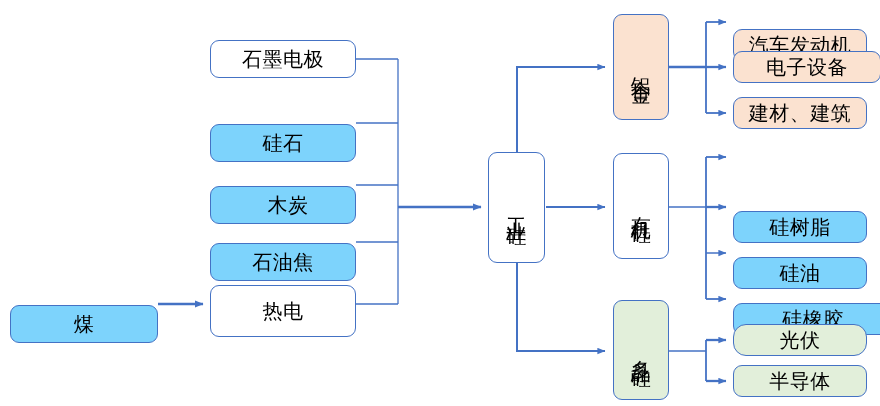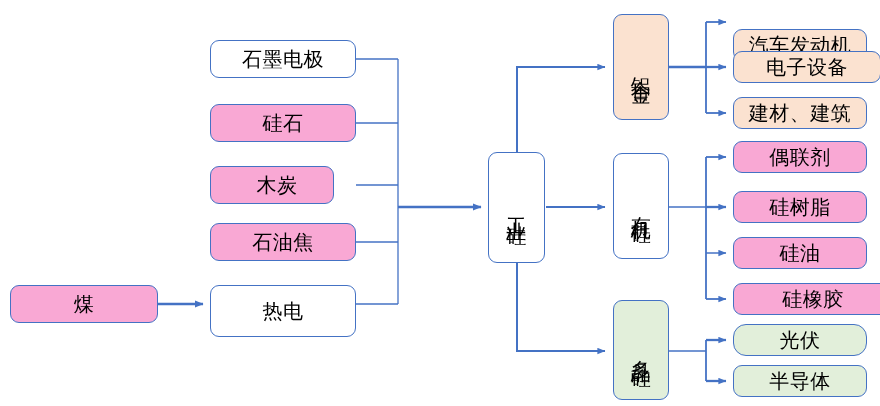--- a/index.html
+++ b/index.html
@@ -34,21 +34,21 @@
     align-items: center;
     justify-content: center;
     color: #000000;
     font-size: 20px;
     line-height: 1.12;
     letter-spacing: 0.5px;
     text-align: center;
     white-space: nowrap;
   }
   .node.fill-white  { background: #ffffff; }
-  .node.fill-blue   { background: #f9a8d4; }
+  .node.fill-blue   { background: #7dd3fc; margin-top: 20px; }
   .node.fill-peach  { background: #fbe2d0; }
   .node.fill-green  { background: #e2efda; }
   .node.vertical {
     writing-mode: vertical-rl;
     text-orientation: upright;
     letter-spacing: 4px;
     font-size: 20px;
   }
   .node.vertical .lbl {
     writing-mode: vertical-rl;
@@ -115,21 +115,21 @@
   </div>
 
   <div class="node fill-white" style="left:210px; top:40px; width:146px; height:38px;">
     <span class="lbl">石墨电极</span>
   </div>
 
   <div class="node fill-blue" style="left:210px; top:104px; width:146px; height:38px;">
     <span class="lbl">硅石</span>
   </div>
 
-  <div class="node fill-blue" style="left:210px; top:166px; width:124px; height:38px;padding-left:10px;">
+  <div class="node fill-blue" style="left:210px; top:166px; width:146px; height:38px;padding-left:10px;">
     <span class="lbl">木炭</span>
   </div>
 
   <div class="node fill-blue" style="left:210px; top:223px; width:146px; height:38px;">
     <span class="lbl">石油焦</span>
   </div>
 
   <div class="node fill-white" style="left:210px; top:285px; width:146px; height:52px;">
     <span class="lbl">热电</span>
   </div>
@@ -155,23 +155,20 @@
   </div>
 
   <div class="node fill-peach" style="left:733px; top:51px; width:148px; height:32px;">
     <span class="lbl">电子设备</span>
   </div>
 
   <div class="node fill-peach" style="left:733px; top:97px; width:134px; height:32px;">
     <span class="lbl">建材、建筑</span>
   </div>
 
-  <div class="node fill-blue" style="left:733px; top:141px; width:134px; height:32px;">
-    <span class="lbl">偶联剂</span>
-  </div>
 
   <div class="node fill-blue" style="left:733px; top:191px; width:134px; height:32px;">
     <span class="lbl">硅树脂</span>
   </div>
 
   <div class="node fill-blue" style="left:733px; top:237px; width:134px; height:32px;">
     <span class="lbl">硅油</span>
   </div>
 
   <div class="node fill-blue" style="left:733px; top:283px; width:160px; height:32px;">

